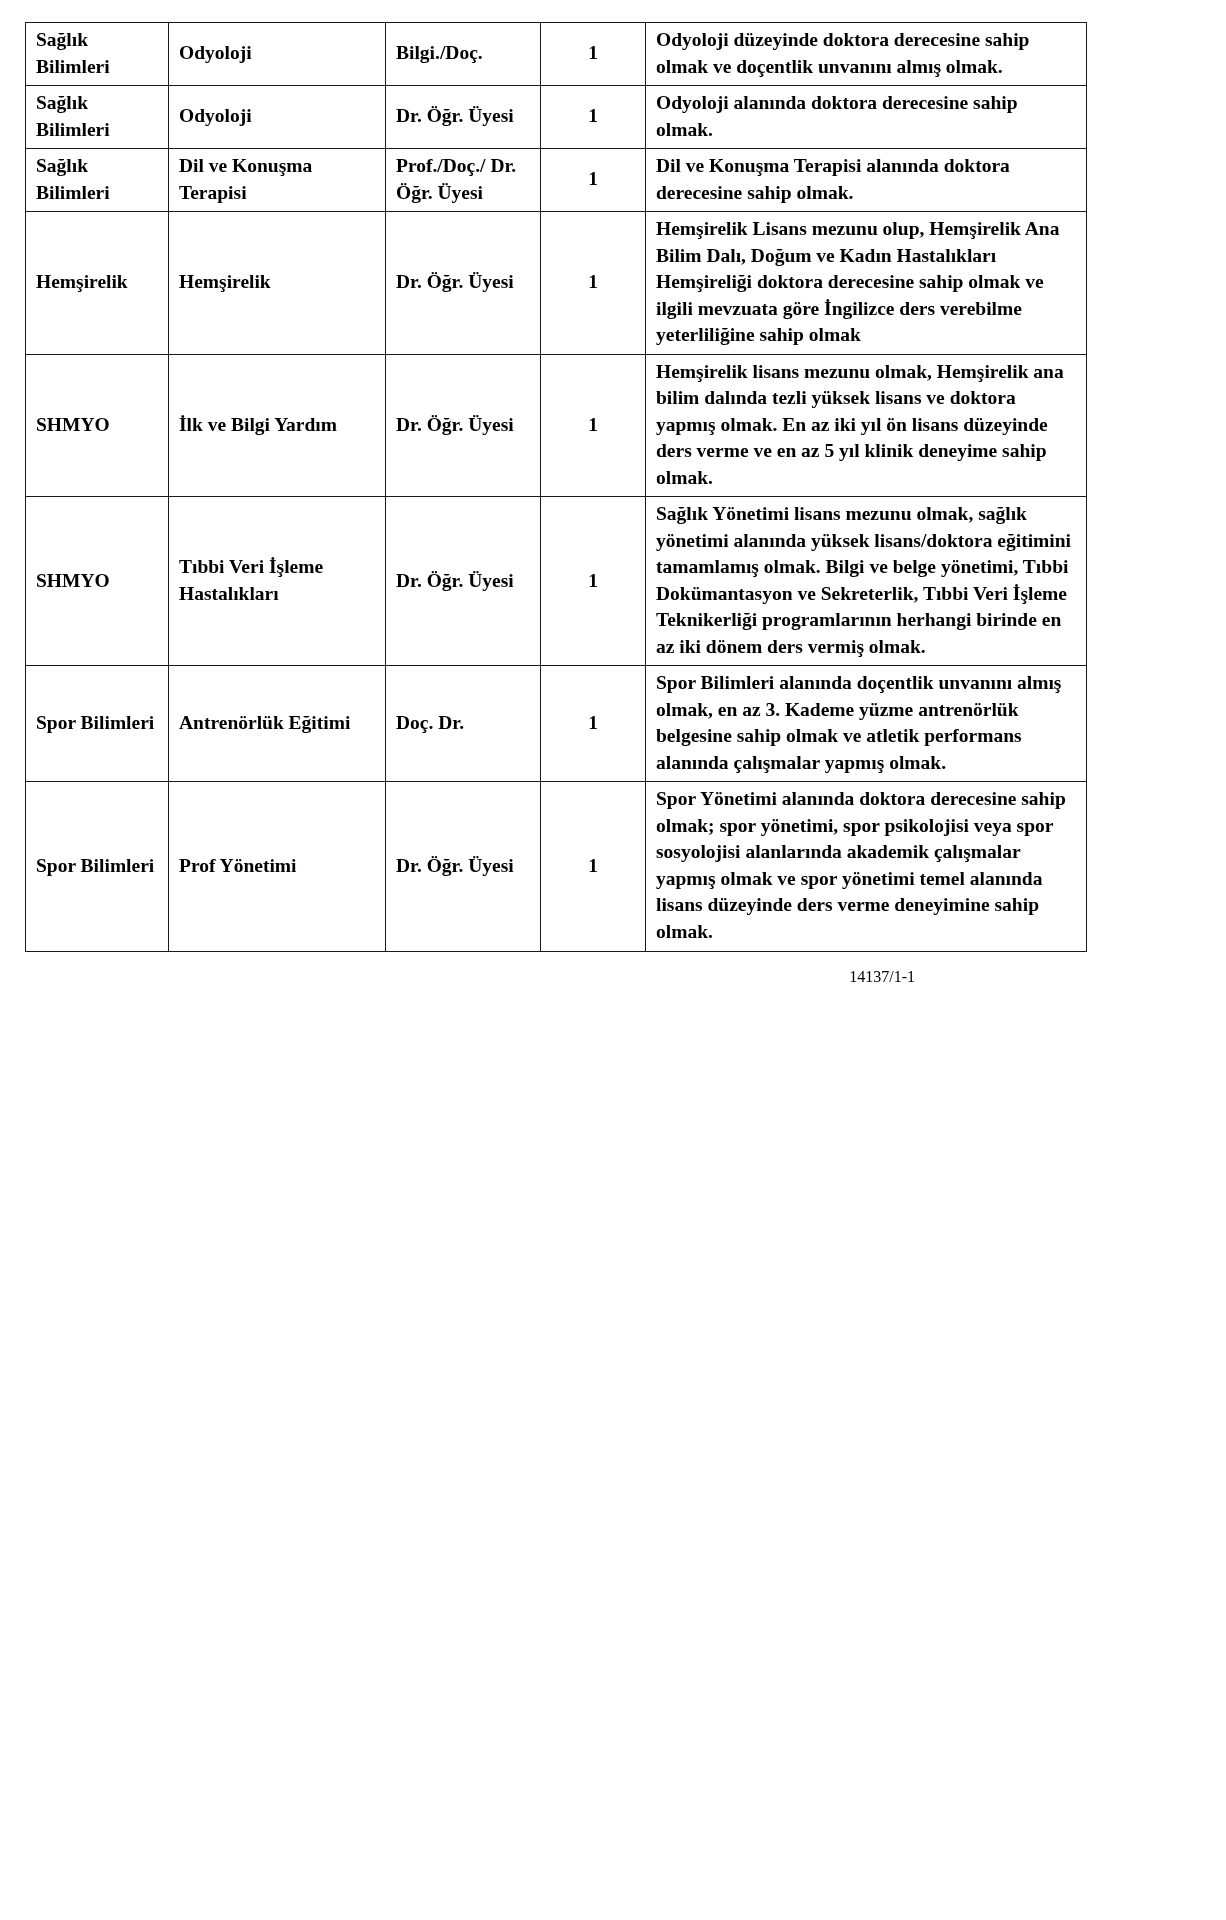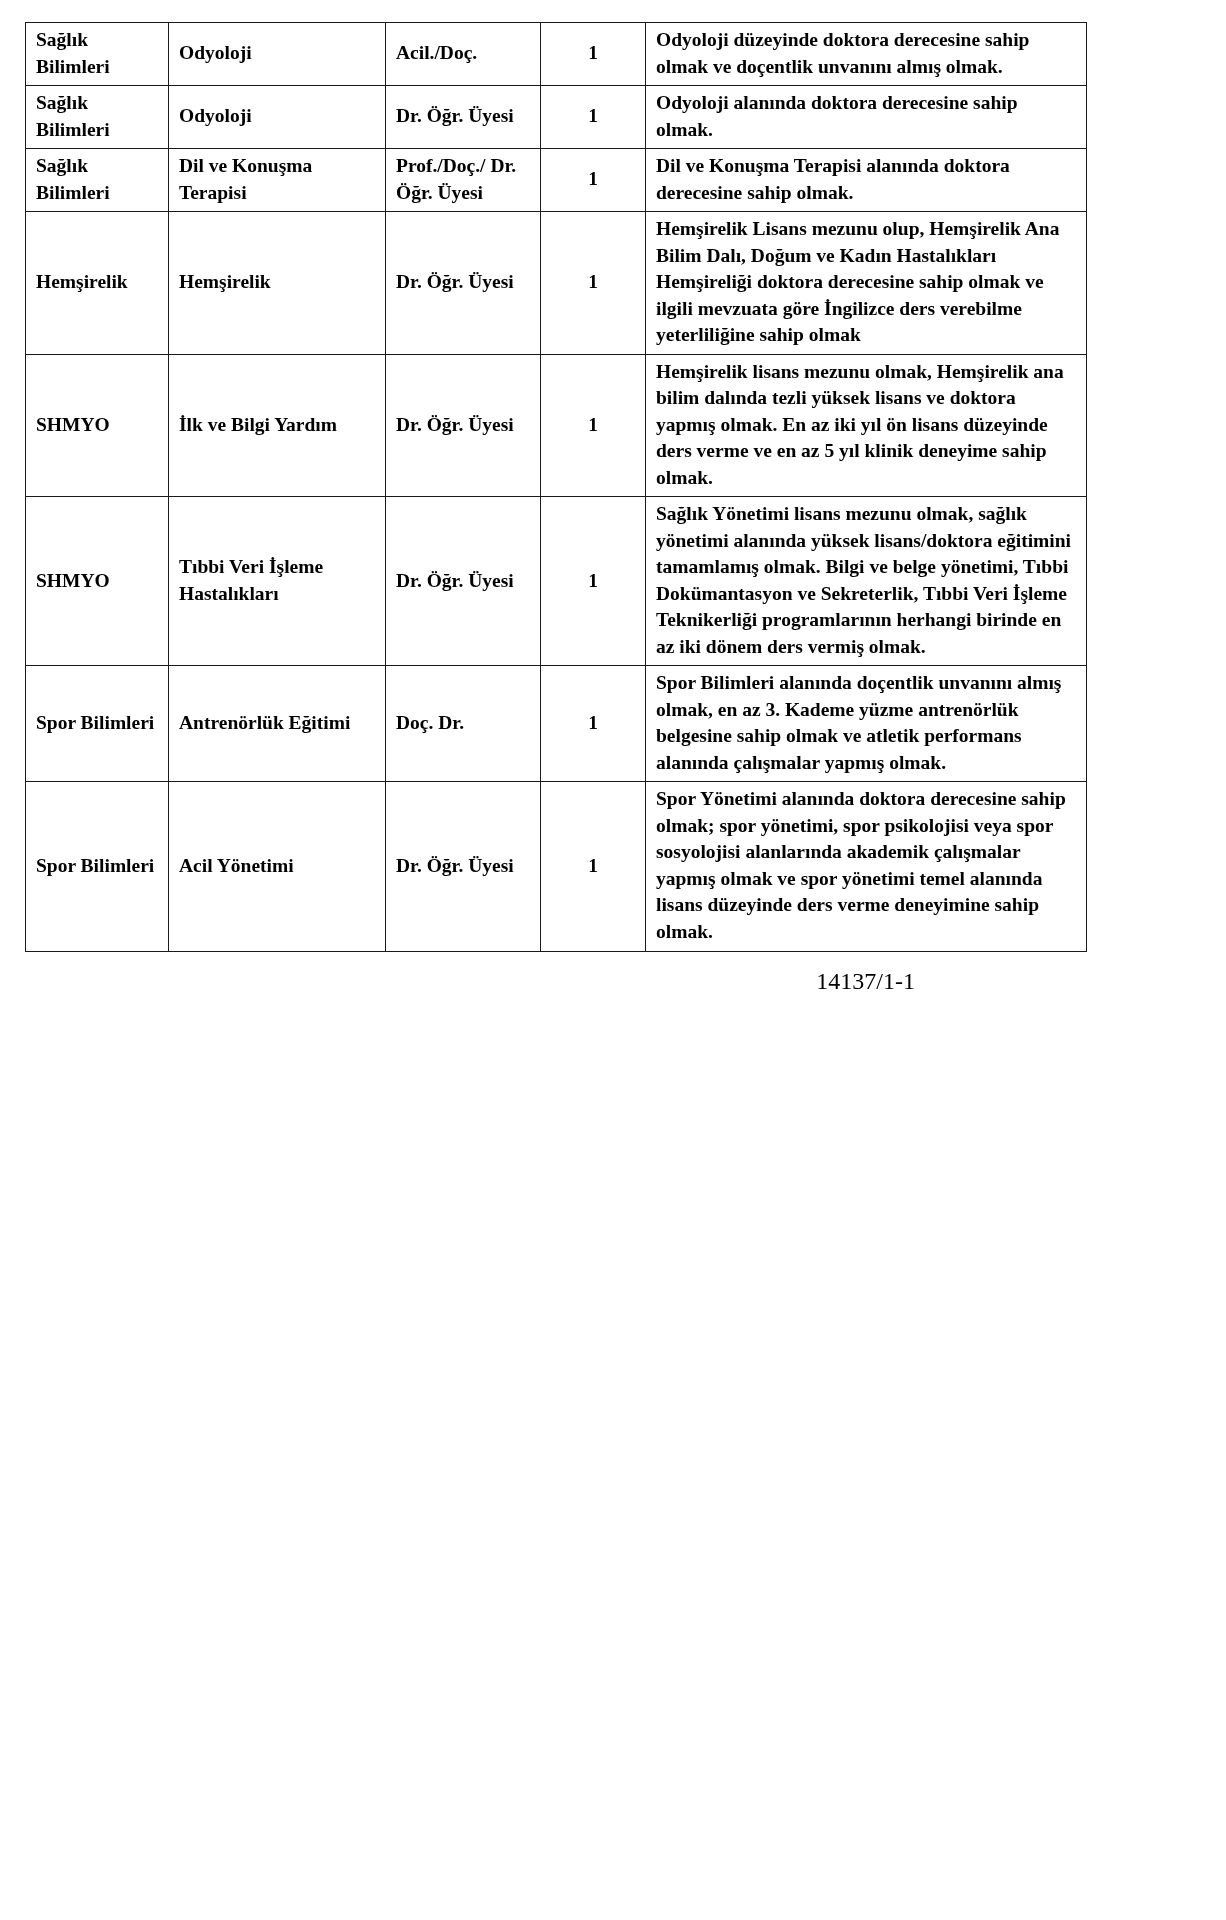--- a/index.html
+++ b/index.html
@@ -35,34 +35,34 @@
   td.cell-department  { width: 196px; margin-top: 48px; }
   td.cell-title       { width: 134px; }
   td.cell-count       { width: 84px; text-align: center; }
   td.cell-requirement { width: 420px; }
   .footer-ref {
     width: 960px;
     box-sizing: border-box;
     margin-top: 16px;
     padding-right: 70px;
     text-align: right;
-    font-size: 24px;
+    font-size: 16px;
   }
 </style>
 </head>
 <body>
 
 <div class="page">
 
   <table class="positions">
     <tbody>
       <tr>
         <td class="cell-unit">Sağlık Bilimleri</td>
         <td class="cell-department">Odyoloji</td>
-        <td class="cell-title">Acil./Doç.</td>
+        <td class="cell-title">Bilgi./Doç.</td>
         <td class="cell-count">1</td>
         <td class="cell-requirement">Odyoloji düzeyinde doktora derecesine sahip olmak ve doçentlik unvanını almış olmak.</td>
       </tr>
       <tr>
         <td class="cell-unit">Sağlık Bilimleri</td>
         <td class="cell-department">Odyoloji</td>
         <td class="cell-title">Dr. Öğr. Üyesi</td>
         <td class="cell-count">1</td>
         <td class="cell-requirement">Odyoloji alanında doktora derecesine sahip olmak.</td>
       </tr>
@@ -96,21 +96,21 @@
       </tr>
       <tr>
         <td class="cell-unit">Spor Bilimleri</td>
         <td class="cell-department">Antrenörlük Eğitimi</td>
         <td class="cell-title">Doç. Dr.</td>
         <td class="cell-count">1</td>
         <td class="cell-requirement">Spor Bilimleri alanında doçentlik unvanını almış olmak, en az 3. Kademe yüzme antrenörlük belgesine sahip olmak ve atletik performans alanında çalışmalar yapmış olmak.</td>
       </tr>
       <tr>
         <td class="cell-unit">Spor Bilimleri</td>
-        <td class="cell-department">Acil Yönetimi</td>
+        <td class="cell-department">Prof Yönetimi</td>
         <td class="cell-title">Dr. Öğr. Üyesi</td>
         <td class="cell-count">1</td>
         <td class="cell-requirement">Spor Yönetimi alanında doktora derecesine sahip olmak; spor yönetimi, spor psikolojisi veya spor sosyolojisi alanlarında akademik çalışmalar yapmış olmak ve spor yönetimi temel alanında lisans düzeyinde ders verme deneyimine sahip olmak.</td>
       </tr>
     </tbody>
   </table>
 
   <div class="footer-ref">14137/1-1</div>
 
 </div>

